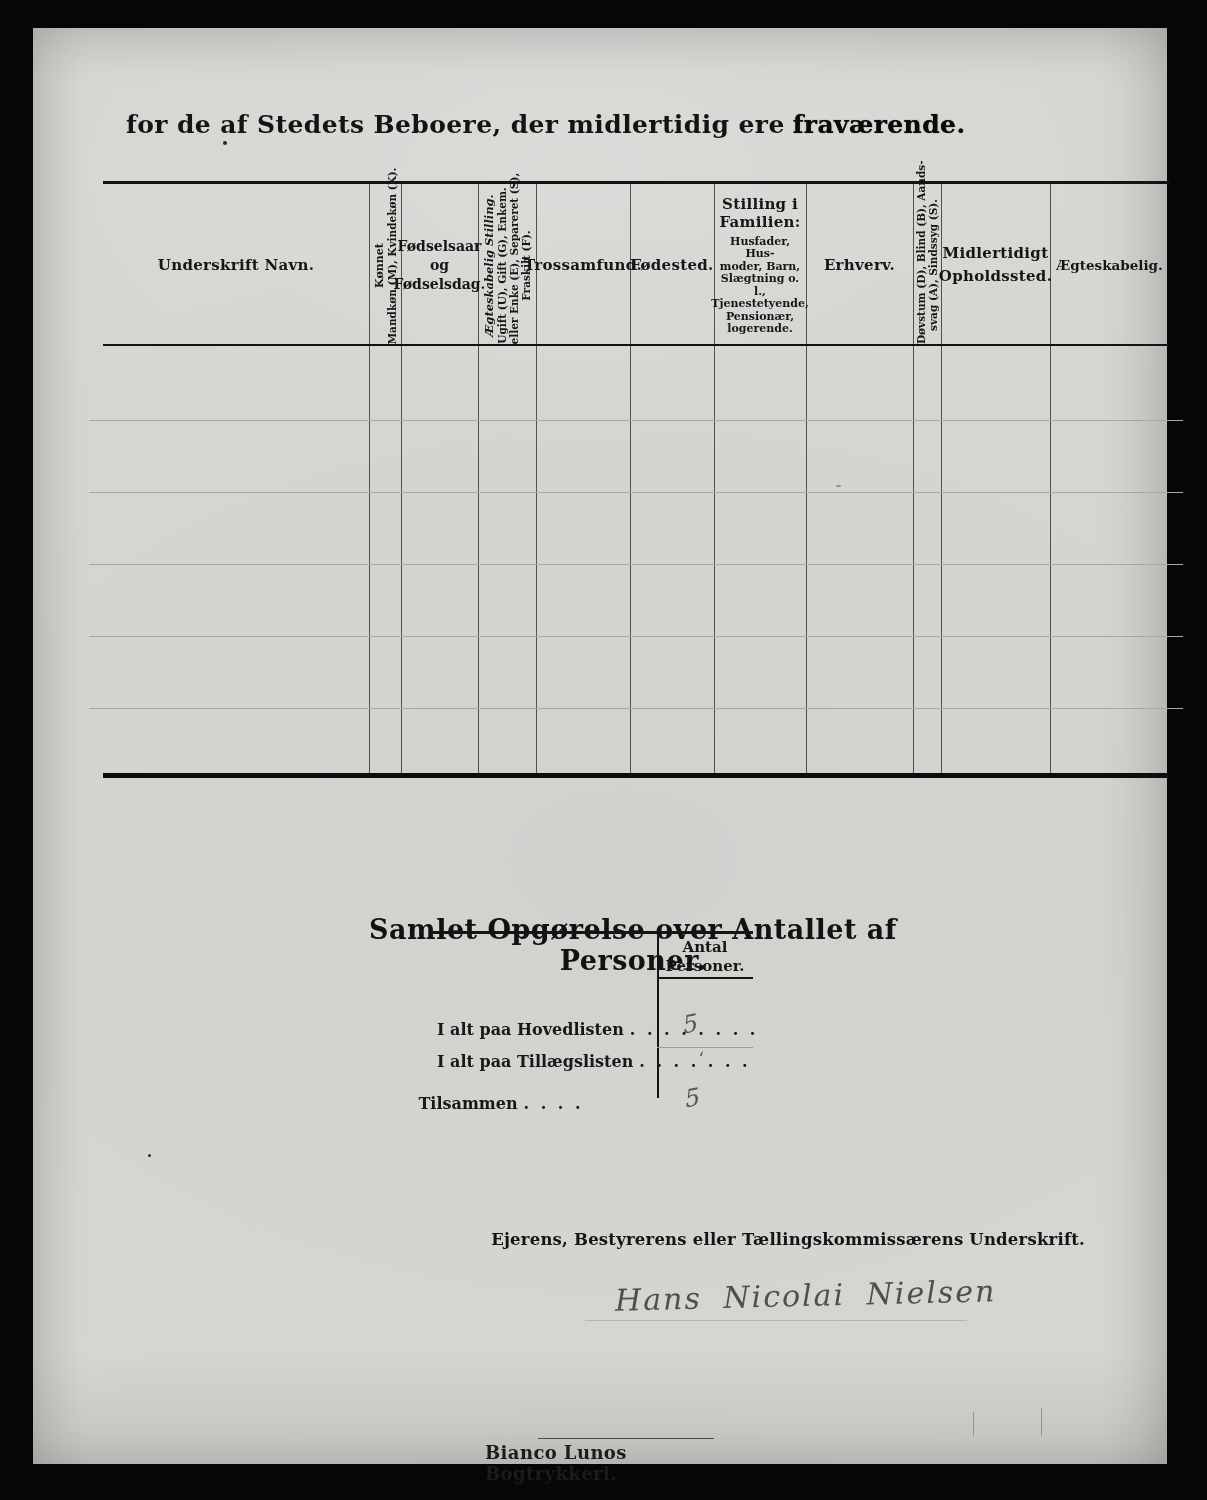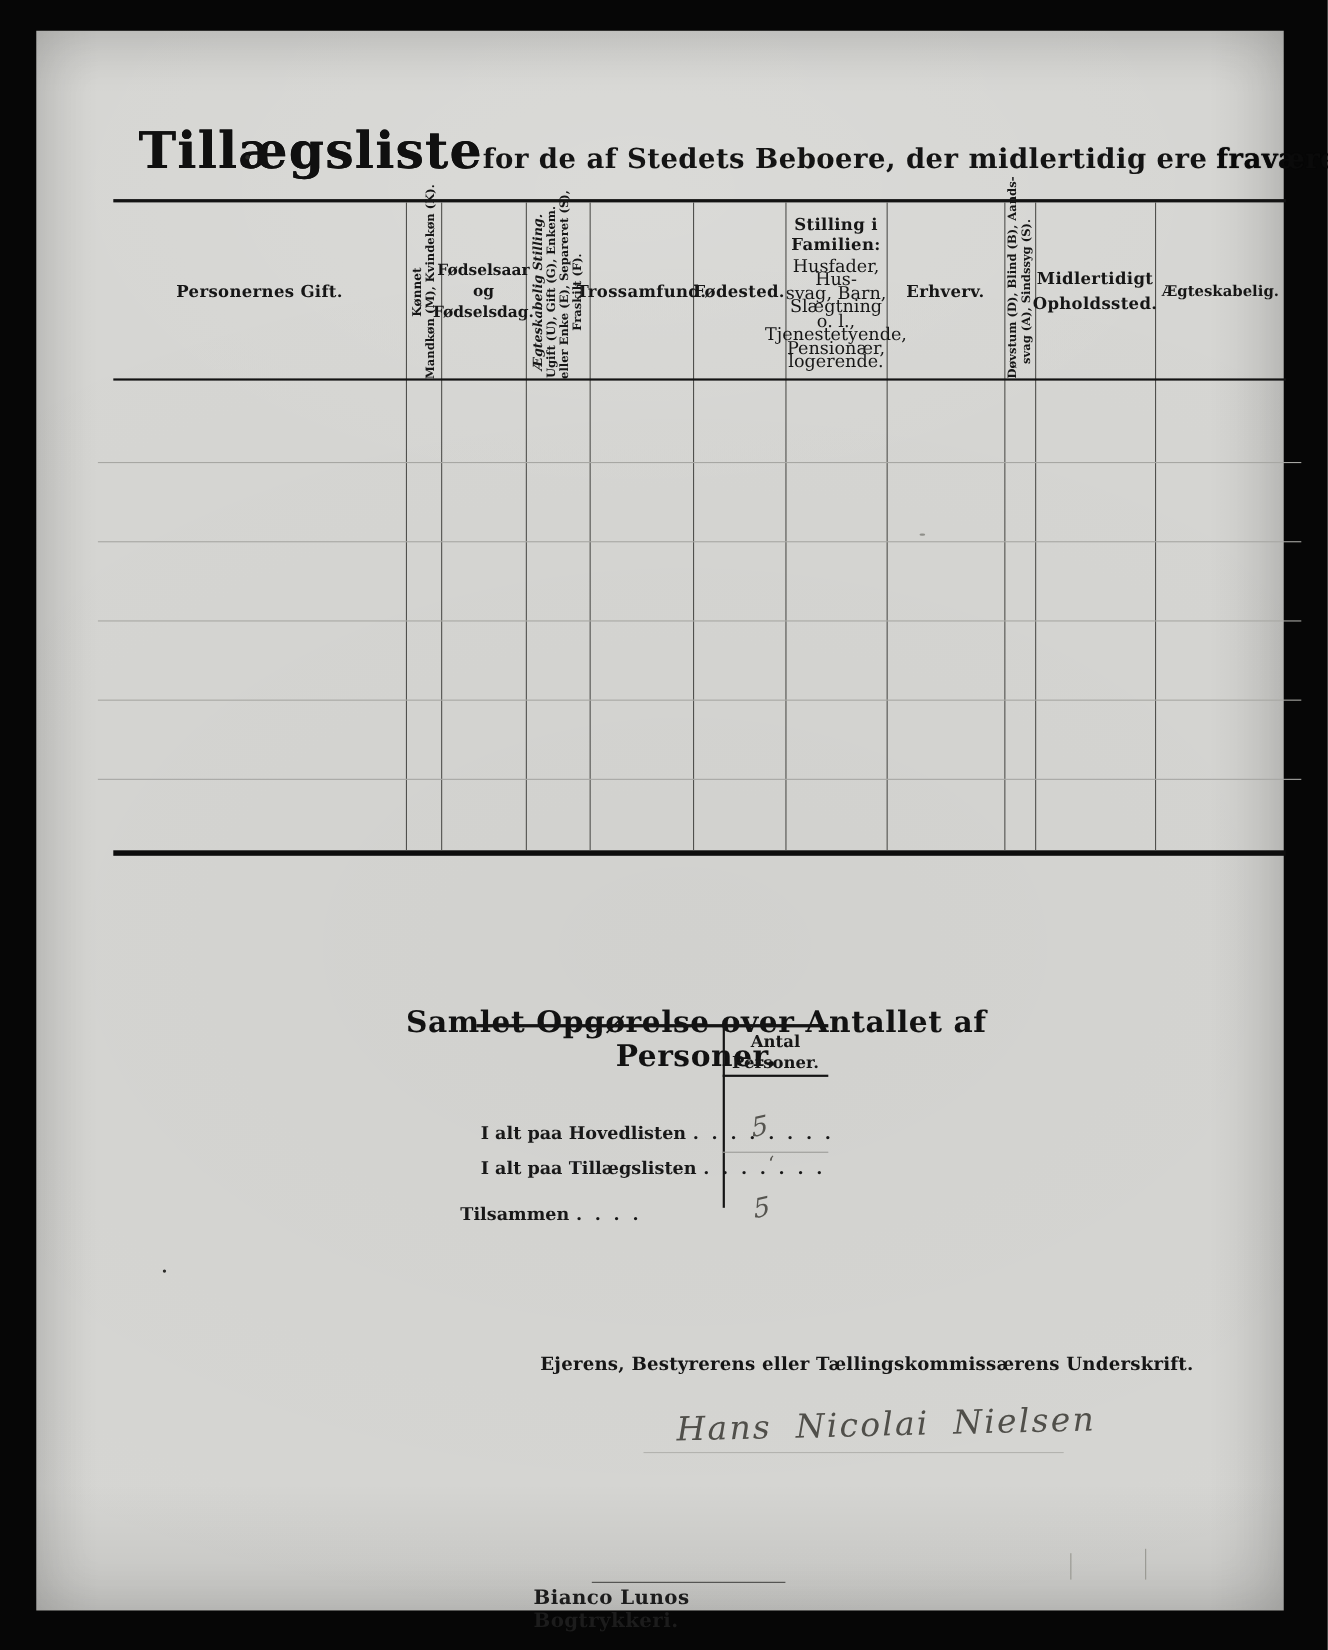--- a/index.html
+++ b/index.html
@@ -36,21 +36,21 @@
   }
   .thead{position:absolute;left:0;top:0;width:100%;height:162px;box-sizing:border-box;border-bottom:2px solid #131313;}
   .tbody{position:absolute;left:0;top:164px;width:100%;height:425px;}
   .vl{position:absolute;top:0;bottom:0;width:1px;background:#50504d;}
   .rl{position:absolute;left:-14px;width:1094px;height:1px;background:#a7a7a3;}
   .brow{position:absolute;left:0;width:100%;height:71px;}
   .hc{position:absolute;top:0;height:162px;display:flex;flex-direction:column;align-items:center;justify-content:center;text-align:center;box-sizing:border-box;}
   .hc .big{font-size:15px;font-weight:bold;letter-spacing:.3px;line-height:20px;}
   .hc .mid{font-size:14px;font-weight:bold;line-height:19px;}
   .hc .small-head{font-size:13.5px;font-weight:bold;}
-  .hc .sub{font-size:16px;font-weight:normal;line-height:12.5px;margin-top:5px;}
+  .hc .sub{font-size:11px;font-weight:bold;line-height:12.5px;margin-top:5px;}
   .rot-wrap{position:absolute;inset:0;display:flex;align-items:center;justify-content:center;}
   .rot{transform:rotate(-90deg);width:158px;text-align:center;}
   .rot .r-main{display:block;font-size:11px;font-weight:bold;line-height:13px;white-space:nowrap;}
   .rot .r-main-it{display:block;font-size:11.5px;font-weight:bold;font-style:italic;line-height:13px;white-space:nowrap;}
   .rot .r-sub{display:block;font-size:10.5px;font-weight:bold;line-height:12px;white-space:nowrap;}
   
   .sum-title{position:absolute;left:290px;top:886px;width:620px;text-align:center;font-size:27px;font-weight:bold;letter-spacing:.5px;color:#121212;}
   .sline{position:absolute;background:#141414;}
   .sum-head{position:absolute;left:657px;top:938px;width:96px;text-align:center;font-size:15px;font-weight:bold;line-height:19px;}
   .srow-label{position:absolute;font-size:16px;font-weight:bold;white-space:nowrap;color:#181818;}
@@ -68,42 +68,41 @@
   
   .speck{position:absolute;background:#2a2a28;border-radius:50%;}
   .scratch{position:absolute;width:1px;background:#96968f;}
 </style>
 </head>
 <body>
 
 <div class="paper">
 
   <div class="title">
-    <span class="t-main">Tillægsliste</span>
     <span class="t-rest">for de af Stedets Beboere, der midlertidig ere</span>
     <span class="t-emph">fraværende.</span>
   </div>
 
   <div class="table">
 
     <i class="vl" style="left:266px"></i>
     <i class="vl" style="left:298px"></i>
     <i class="vl" style="left:375px"></i>
     <i class="vl" style="left:433px"></i>
     <i class="vl" style="left:527px"></i>
     <i class="vl" style="left:611px"></i>
     <i class="vl" style="left:703px"></i>
     <i class="vl" style="left:810px"></i>
     <i class="vl" style="left:838px"></i>
     <i class="vl" style="left:947px"></i>
 
     <div class="thead">
 
       <div class="hc" style="left:0;width:266px">
-        <span class="big">Personernes Gift.</span>
+        <span class="big">Underskrift Navn.</span>
       </div>
 
       <div class="hc" style="left:266px;width:32px">
         <div class="rot-wrap">
             <div class="rot">
           <span class="r-main">Kønnet</span>
           <span class="r-sub">Mandkøn (M), Kvindekøn (K).</span>
         </div>
           </div>
       </div>
@@ -130,21 +129,21 @@
       </div>
 
       <div class="hc" style="left:433px;width:94px">
         <span class="big">Trossamfund.</span>
       </div>
 
       <div class="hc" style="left:611px;width:92px">
         <span class="big" style="line-height:18px">Stilling i</span>
         <span class="big" style="line-height:18px">Familien:</span>
         <span class="sub">Husfader, Hus-</span>
-        <span class="sub" style="margin-top:0">svag, Barn,</span>
+        <span class="sub" style="margin-top:0">moder, Barn,</span>
         <span class="sub" style="margin-top:0">Slægtning o. l.,</span>
         <span class="sub" style="margin-top:0">Tjenestetyende,</span>
         <span class="sub" style="margin-top:0">Pensionær,</span>
         <span class="sub" style="margin-top:0">logerende.</span>
       </div>
 
       <div class="hc" style="left:703px;width:107px">
         <span class="big">Erhverv.</span>
       </div>
 

